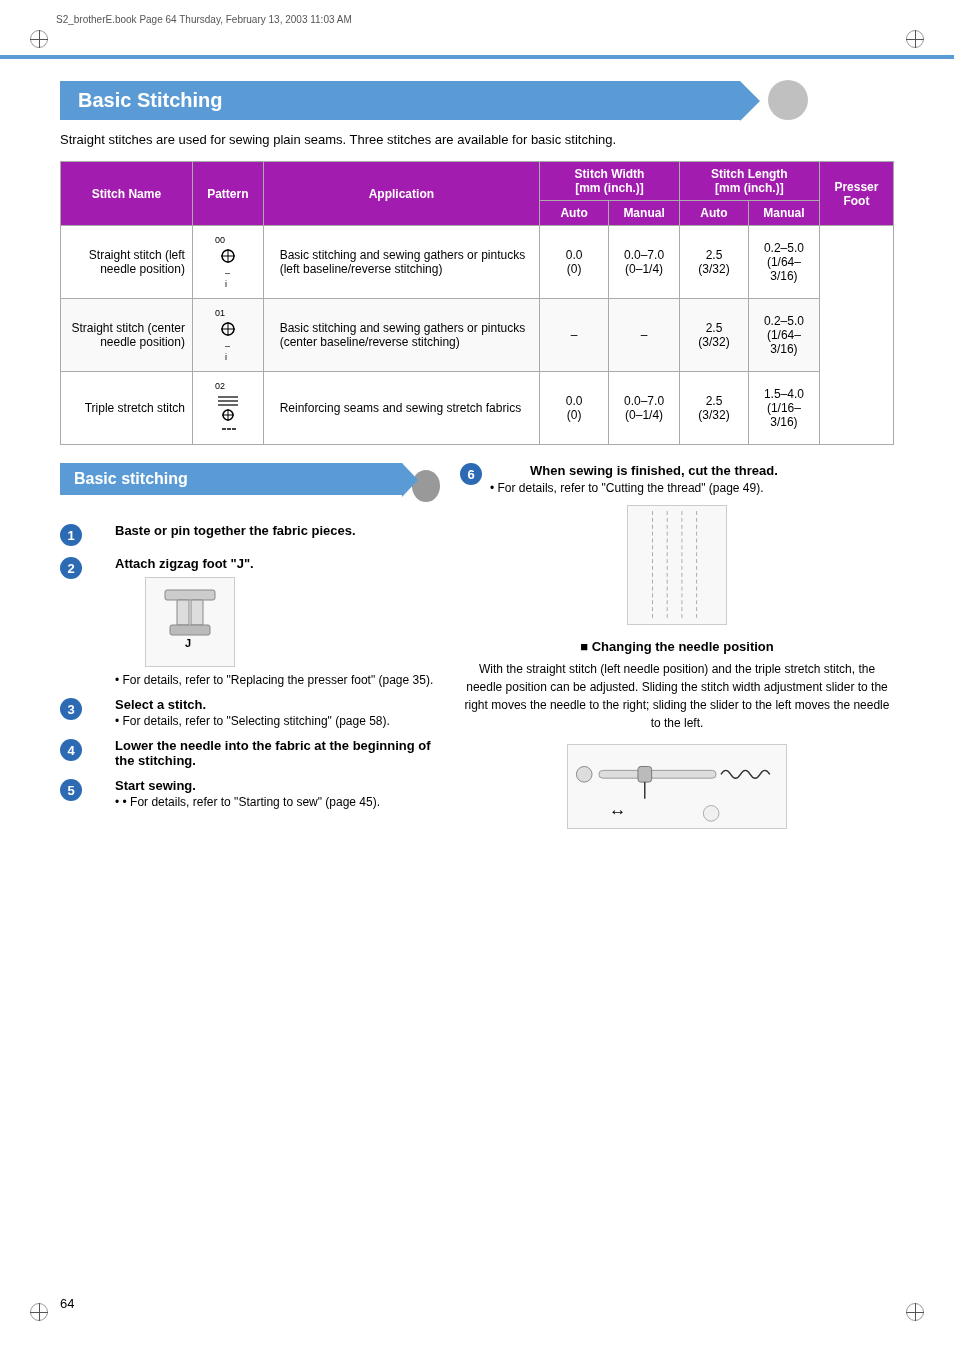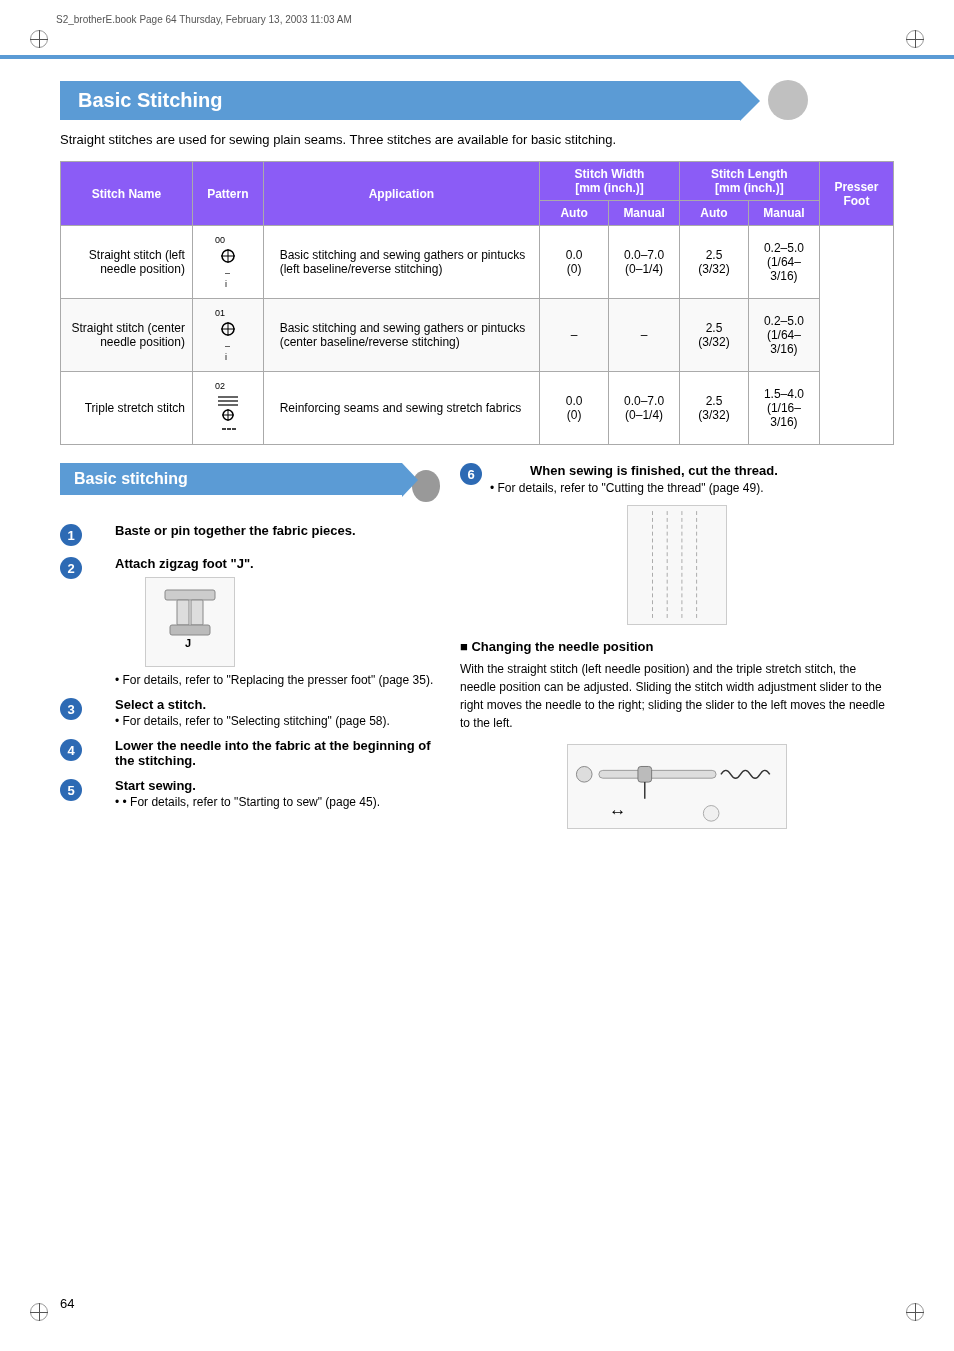--- a/index.html
+++ b/index.html
@@ -128,21 +128,21 @@
       margin-bottom: 18px;
       font-size: 12px;
     }
     .stitch-table th, .stitch-table td {
       border: 1px solid #aaa;
       padding: 5px 7px;
       vertical-align: middle;
       text-align: center;
     }
     .stitch-table th {
-      background: #8b5cf6;
+      background: #a21caf;
       color: #fff;
       font-weight: bold;
     }
     .stitch-table td.stitch-name {
       font-weight: normal;
       text-align: right;
       background: #f0f0f0;
       width: 100px;
     }
     .stitch-table td.application-col {
@@ -280,20 +280,21 @@
       font-size: 13px;
       display: flex;
       align-items: center;
       justify-content: center;
       flex-shrink: 0;
     }
 
     
     .needle-section {
       margin-top: 0;
+      text-align: center;
     }
     .needle-title {
       font-weight: bold;
       font-size: 13px;
       margin-bottom: 6px;
     }
     .needle-title::before {
       content: '■ ';
     }
     .needle-body {

